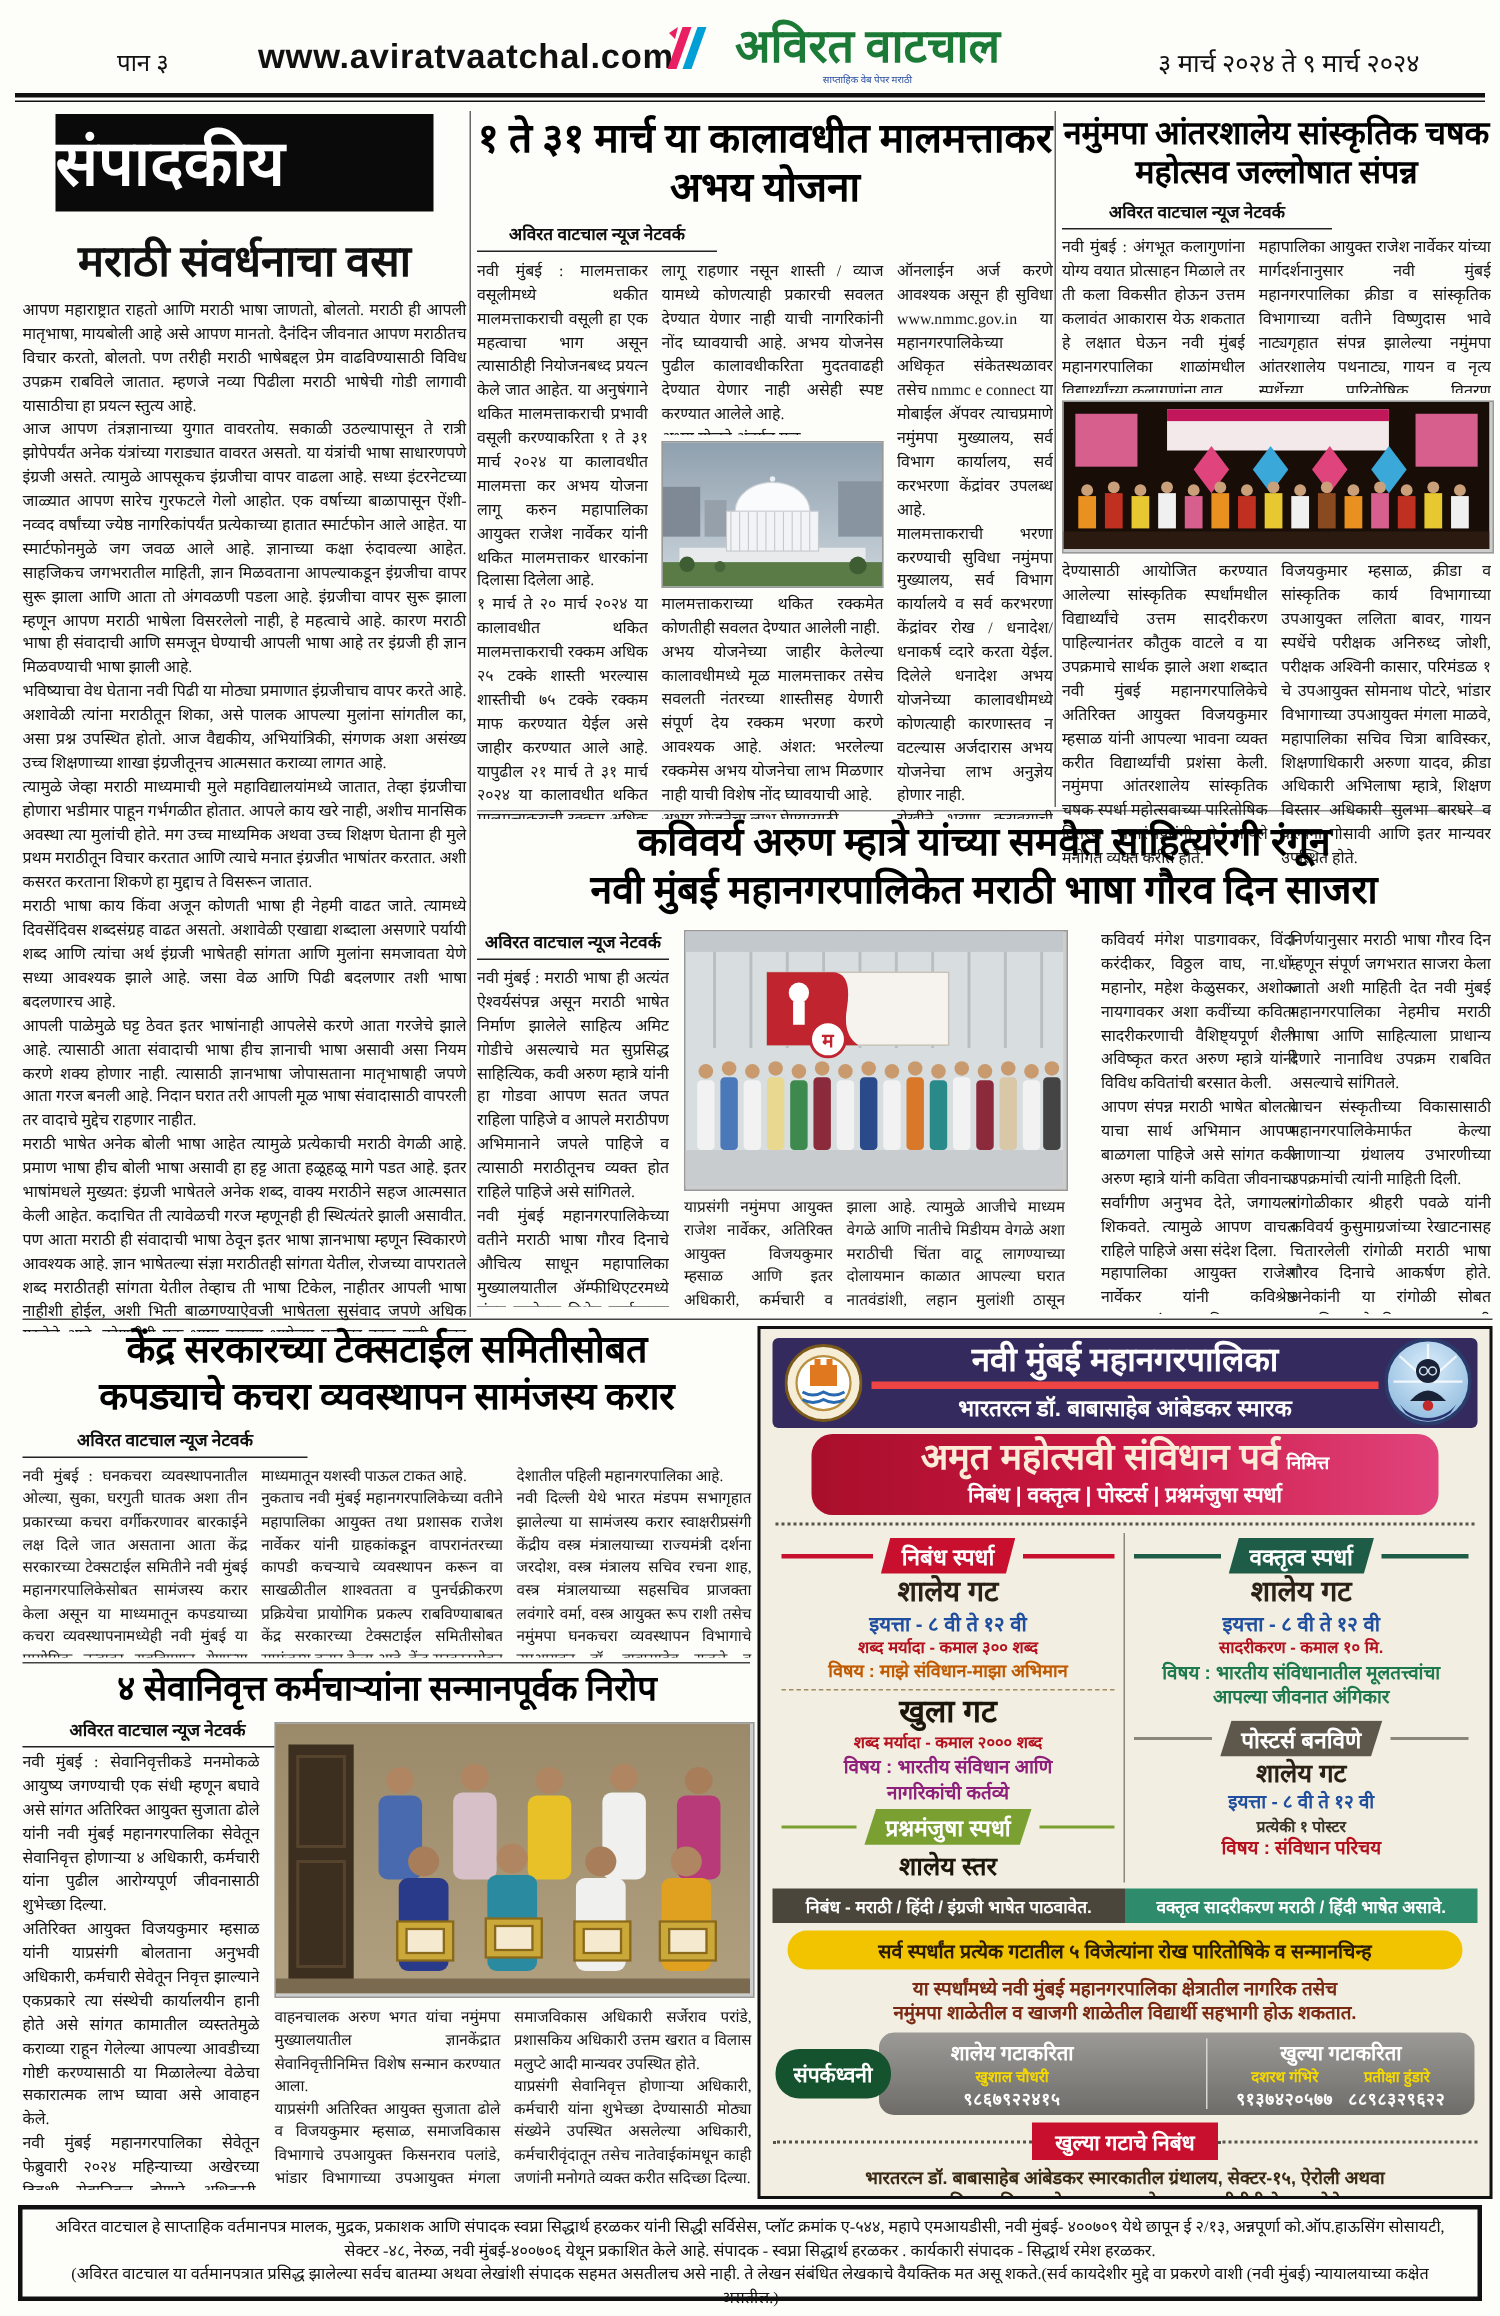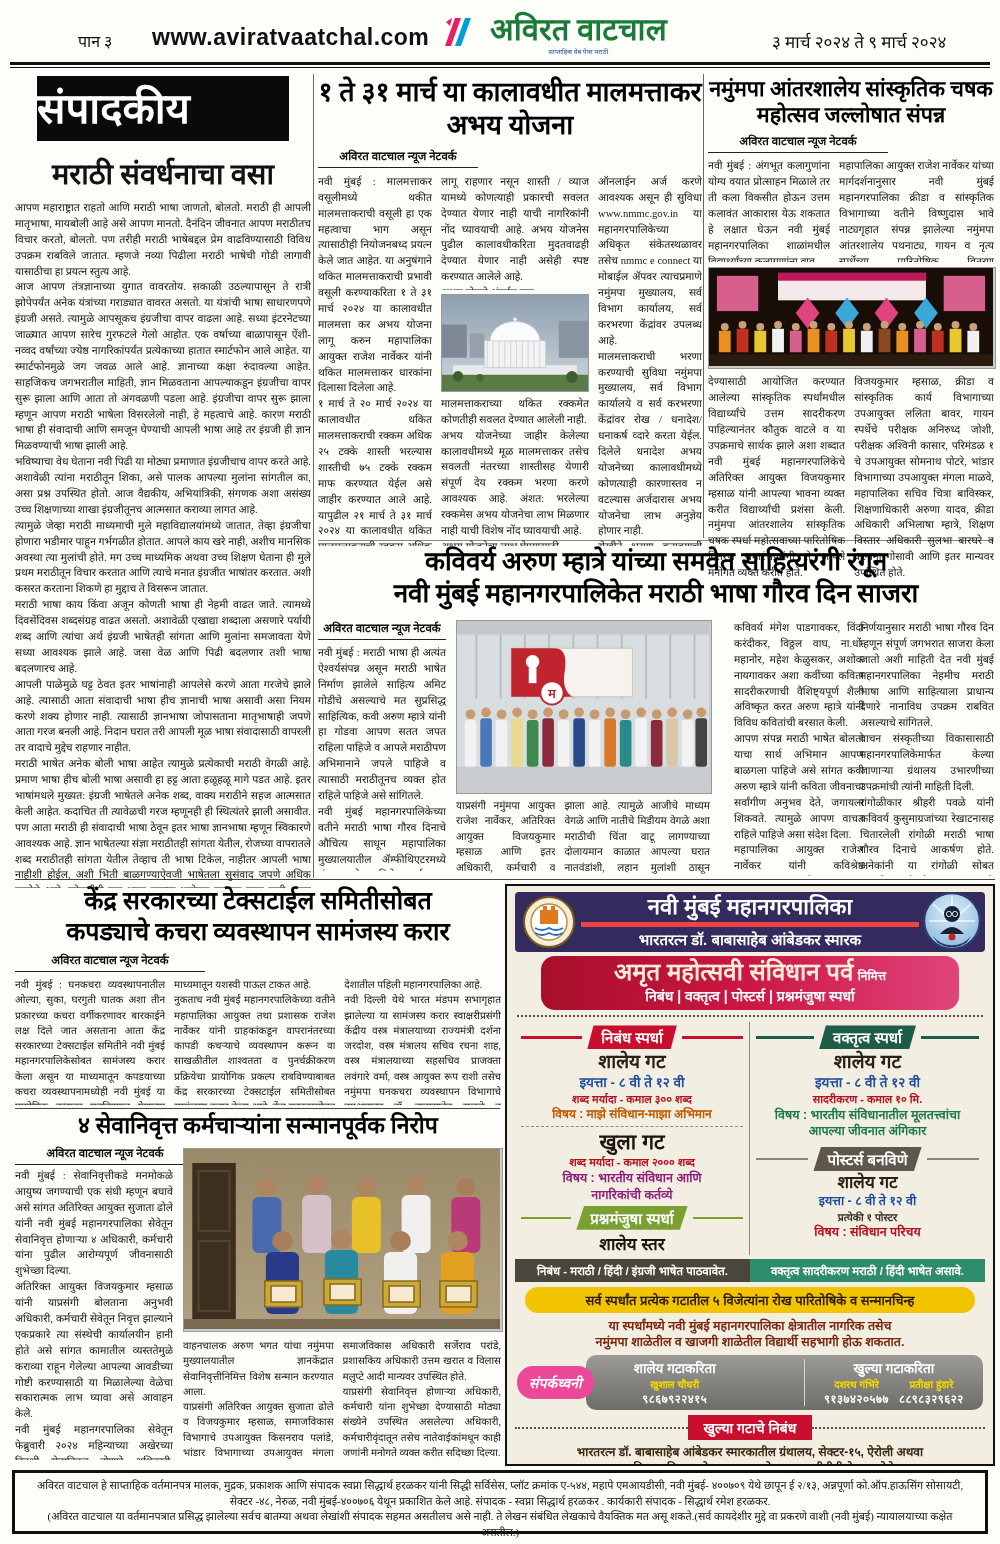--- a/index.html
+++ b/index.html
@@ -62,22 +62,22 @@
   .top-red{font-size:12.5px;font-weight:bold;color:#b5121f;line-height:1.3;}
   .lvl{font-size:17px;font-weight:bold;color:#1c150c;margin-top:1px;}
   .cnt{font-size:10.5px;font-weight:bold;color:#3a3428;}
   .ad-notes{display:flex;flex:none;font-weight:bold;color:#fff;font-size:11.5px;text-align:center;}
   .ad-note-l{background:#4a463c;width:50%;padding:4px 2px;}
   .ad-note-r{background:#2e8b6b;width:50%;padding:4px 2px;}
   .ad-prize{background:#f2c400;border-radius:16px;margin:1px 10px;text-align:center;font-size:13px;
             font-weight:bold;color:#2a1a00;padding:4px 2px;flex:none;}
   .ad-elig{text-align:center;font-size:12.5px;font-weight:bold;color:#7a2a12;line-height:1.3;flex:none;}
   .ad-contact{display:flex;align-items:center;gap:0;flex:none;margin:1px 2px;}
-  .contact-pill{background:#ec4899;color:#fff;font-size:14px;font-weight:bold;border-radius:16px;
-                padding:7px 12px;white-space:nowrap;position:relative;z-index:2;flex:none;font-style:italic;}
+  .contact-pill{background:#14532d;color:#fff;font-size:14px;font-weight:bold;border-radius:16px;
+                padding:7px 12px;white-space:nowrap;position:relative;z-index:2;flex:none;}
   .contact-box{flex:1;background:linear-gradient(180deg,#9c9a96,#6e6c68);border-radius:10px;display:flex;
                margin-left:-8px;padding:4px 0;color:#fff;text-align:center;}
   .contact-half{width:50%;}
   .contact-half+.contact-half{border-left:1px solid #d8d6d2;margin-left:40px;}
   .contact-head{font-size:13.5px;font-weight:bold;}
   .contact-name{font-size:10px;font-weight:bold;color:#f5d800;}
   .contact-num{font-size:11.5px;font-weight:bold;letter-spacing:.5px;}
   .contact-pair{display:flex;justify-content:center;gap:10px;}
   .ad-dotline{display:flex;align-items:center;flex:none;}
   .ad-dotline .dots{flex:1;border-top:2px dotted #55524a;}
@@ -87,21 +87,21 @@
   
   .footer-box{left:12px;top:1470px;width:976px;height:64px;border:3px solid #111;box-sizing:border-box;
               text-align:center;padding:5px 14px;font-size:10.8px;line-height:1.45;white-space:pre-line;}
 </style>
 </head>
 <body>
 
 <div class="page">
 
   <div class="abs" style="left:78px;top:30px;">पान ३</div>
-  <div class="abs website" style="left:152px;top:24px;">www.aviratvaatchal.com</div>
+  <div class="abs website" style="left:172px;top:24px;">www.aviratvaatchal.com</div>
   <div class="abs masthead" style="left:438px;top:12px;">
     <span>
       <svg width="42" height="42" viewBox="0 0 42 42">
         <polygon points="7,34 17,6 23,6 13,34" fill="#e91e63"></polygon>
         <polygon points="17,34 27,6 33,6 23,34" fill="#00a0d6"></polygon>
         <polygon points="8,10 14,6 12,14" fill="#e91e63"></polygon>
       </svg>
     </span>
     <span>
       <div class="masthead-name">अविरत वाटचाल</div>

